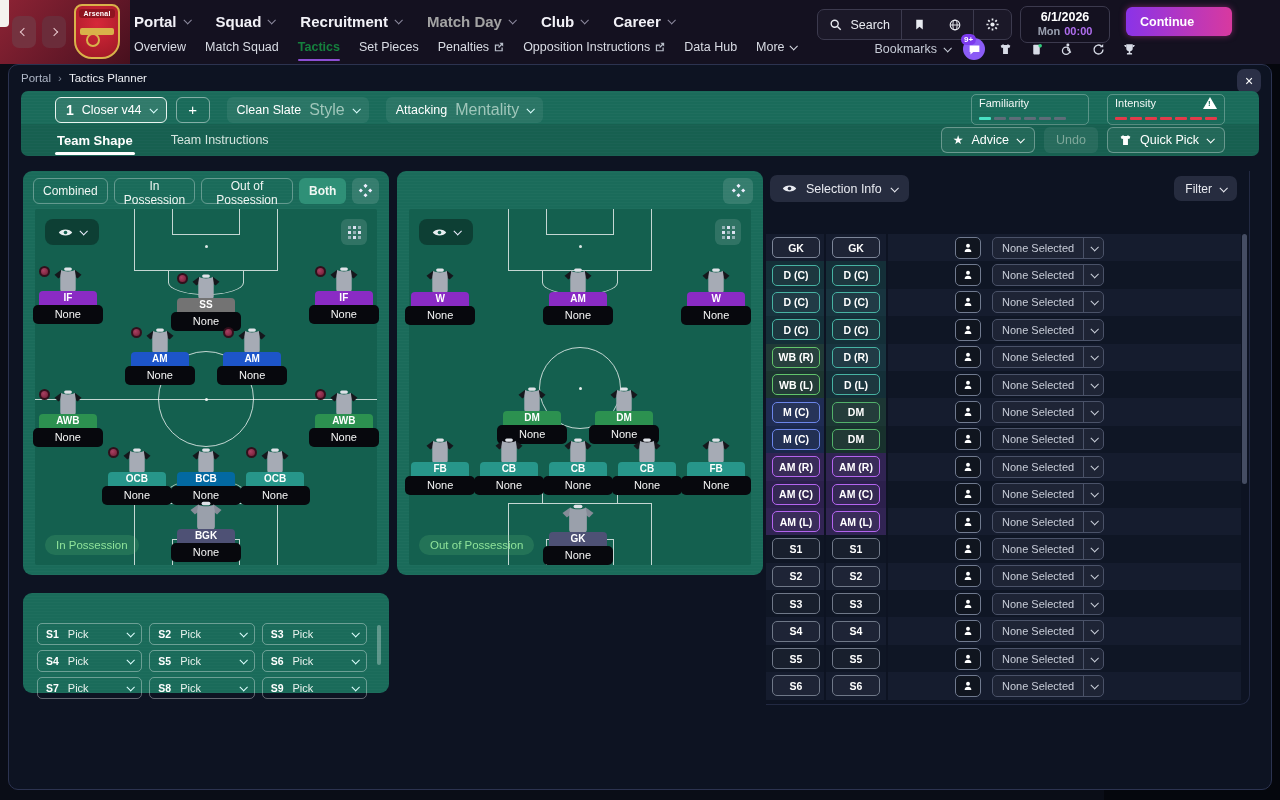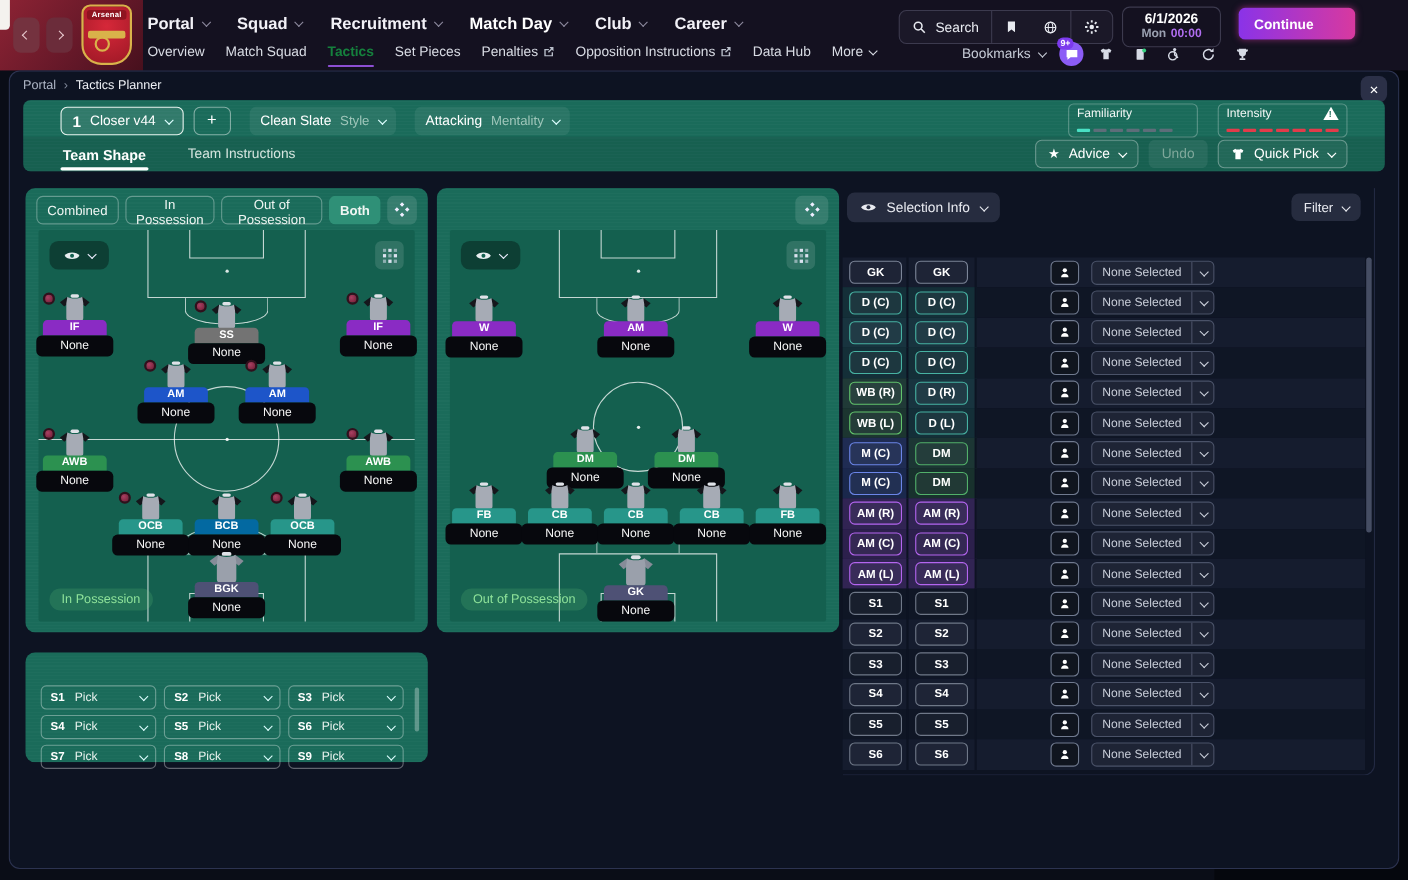--- a/index.html
+++ b/index.html
@@ -26,21 +26,21 @@
     border-radius:8px 8px 18px 18px; overflow:hidden; cursor:pointer; }
   .crest-top { font-size:7px; font-weight:bold; color:#fff; background:#8f1420;
     text-align:center; margin:3px 3px 0; border-radius:3px; padding:1px 0; letter-spacing:.2px; }
   .crest-cannon { position:relative; height:7px; margin:10px 4px 0; background:#d9b24a; border-radius:2px; }
   .crest-cannon:after { content:""; position:absolute; left:6px; top:5px; width:10px; height:10px;
     border:2px solid #d9b24a; border-radius:50%; background:transparent; }
 
   .menus { position:absolute; left:134px; top:7px; height:28px; display:flex; gap:26px; align-items:center; }
   .menu { display:flex; align-items:center; gap:7px; color:#f2f1f7; font-size:15px; font-weight:bold; cursor:pointer; }
   .menu .cv { color:#8d8a9e; }
-  .menu.accent { color:#ffffff; }
+  .menu.accent { color:#a3a3a3; }
   .subnav { position:absolute; left:134px; top:38px; height:22px; display:flex; gap:19px; align-items:center; }
   .sub { position:relative; display:flex; align-items:center; gap:5px; color:#d9dce4; font-size:12.5px; cursor:pointer; padding-bottom:5px; }
   .sub.active { color:#15803d; font-weight:bold; }
   .sub.active:after { content:""; position:absolute; left:0; right:0; bottom:-2px; height:2px; background:#8d4fd4; border-radius:1px; }
 
   .search-group { position:absolute; right:268px; top:9px; height:31px; display:flex; align-items:center;
     border:1px solid #3c3a4e; border-radius:7px; background:#1b1828; overflow:hidden; }
   .sg-item { display:flex; align-items:center; gap:7px; color:#e8eaf0; font-size:12.5px; padding:0 11px; height:100%; cursor:pointer; }
   .sg-sep { width:1px; height:100%; background:#3c3a4e; }
   .date-box { position:absolute; right:170px; top:6px; width:90px; height:37px; border:1px solid #3c3a4e;
@@ -74,21 +74,21 @@
   .tbar-r1 { height:33px; display:flex; align-items:center; gap:9px; padding:4px 34px 0; }
   .tbar-r2 { height:32px; display:flex; align-items:center; padding:0 34px; background:rgba(0,0,0,.10);
     border-radius:0 0 7px 7px; }
   .tchip { display:flex; align-items:center; gap:8px; height:26px; padding:0 10px; border-radius:6px;
     background:rgba(255,255,255,.07); color:#fff; font-size:12.5px; cursor:pointer; }
   .tchip .cv { color:#dff; }
   .tactic-select { border:1.5px solid #e9f4ef; background:rgba(255,255,255,.10); }
   .tactic-num { font-size:14px; font-weight:bold; }
   .add-btn { width:34px; height:26px; border-radius:6px; border:1px solid rgba(255,255,255,.45);
     background:transparent; color:#fff; font-size:15px; cursor:pointer; }
-  .chip-sub { color:#9fc6ba; font-size:12px; }
+  .chip-sub { color:#9fc6ba; font-size:16px; }
   .meter { margin-left:auto; width:118px; height:31px; border:1px solid rgba(255,255,255,.28); border-radius:5px;
     padding:2px 7px; display:flex; flex-direction:column; justify-content:space-between; }
   .meter + .meter { margin-left:9px; }
   .meter-top { display:flex; align-items:flex-start; justify-content:space-between; color:#f2f7f5; font-size:11px; }
   .dashes { display:flex; gap:3px; padding-bottom:2px; }
   .dash { width:12px; height:3px; border-radius:1px; }
   .tab { position:relative; color:#d5e5df; font-size:12.5px; padding:7px 2px; margin-right:34px; cursor:pointer; }
   .tab.active { color:#fff; font-weight:bold; font-size:13px; }
   .tab.active:after { content:""; position:absolute; left:0; right:0; bottom:0; height:3px; background:#fff; border-radius:2px; }
   .tbar-actions { margin-left:auto; display:flex; align-items:center; gap:9px; }

